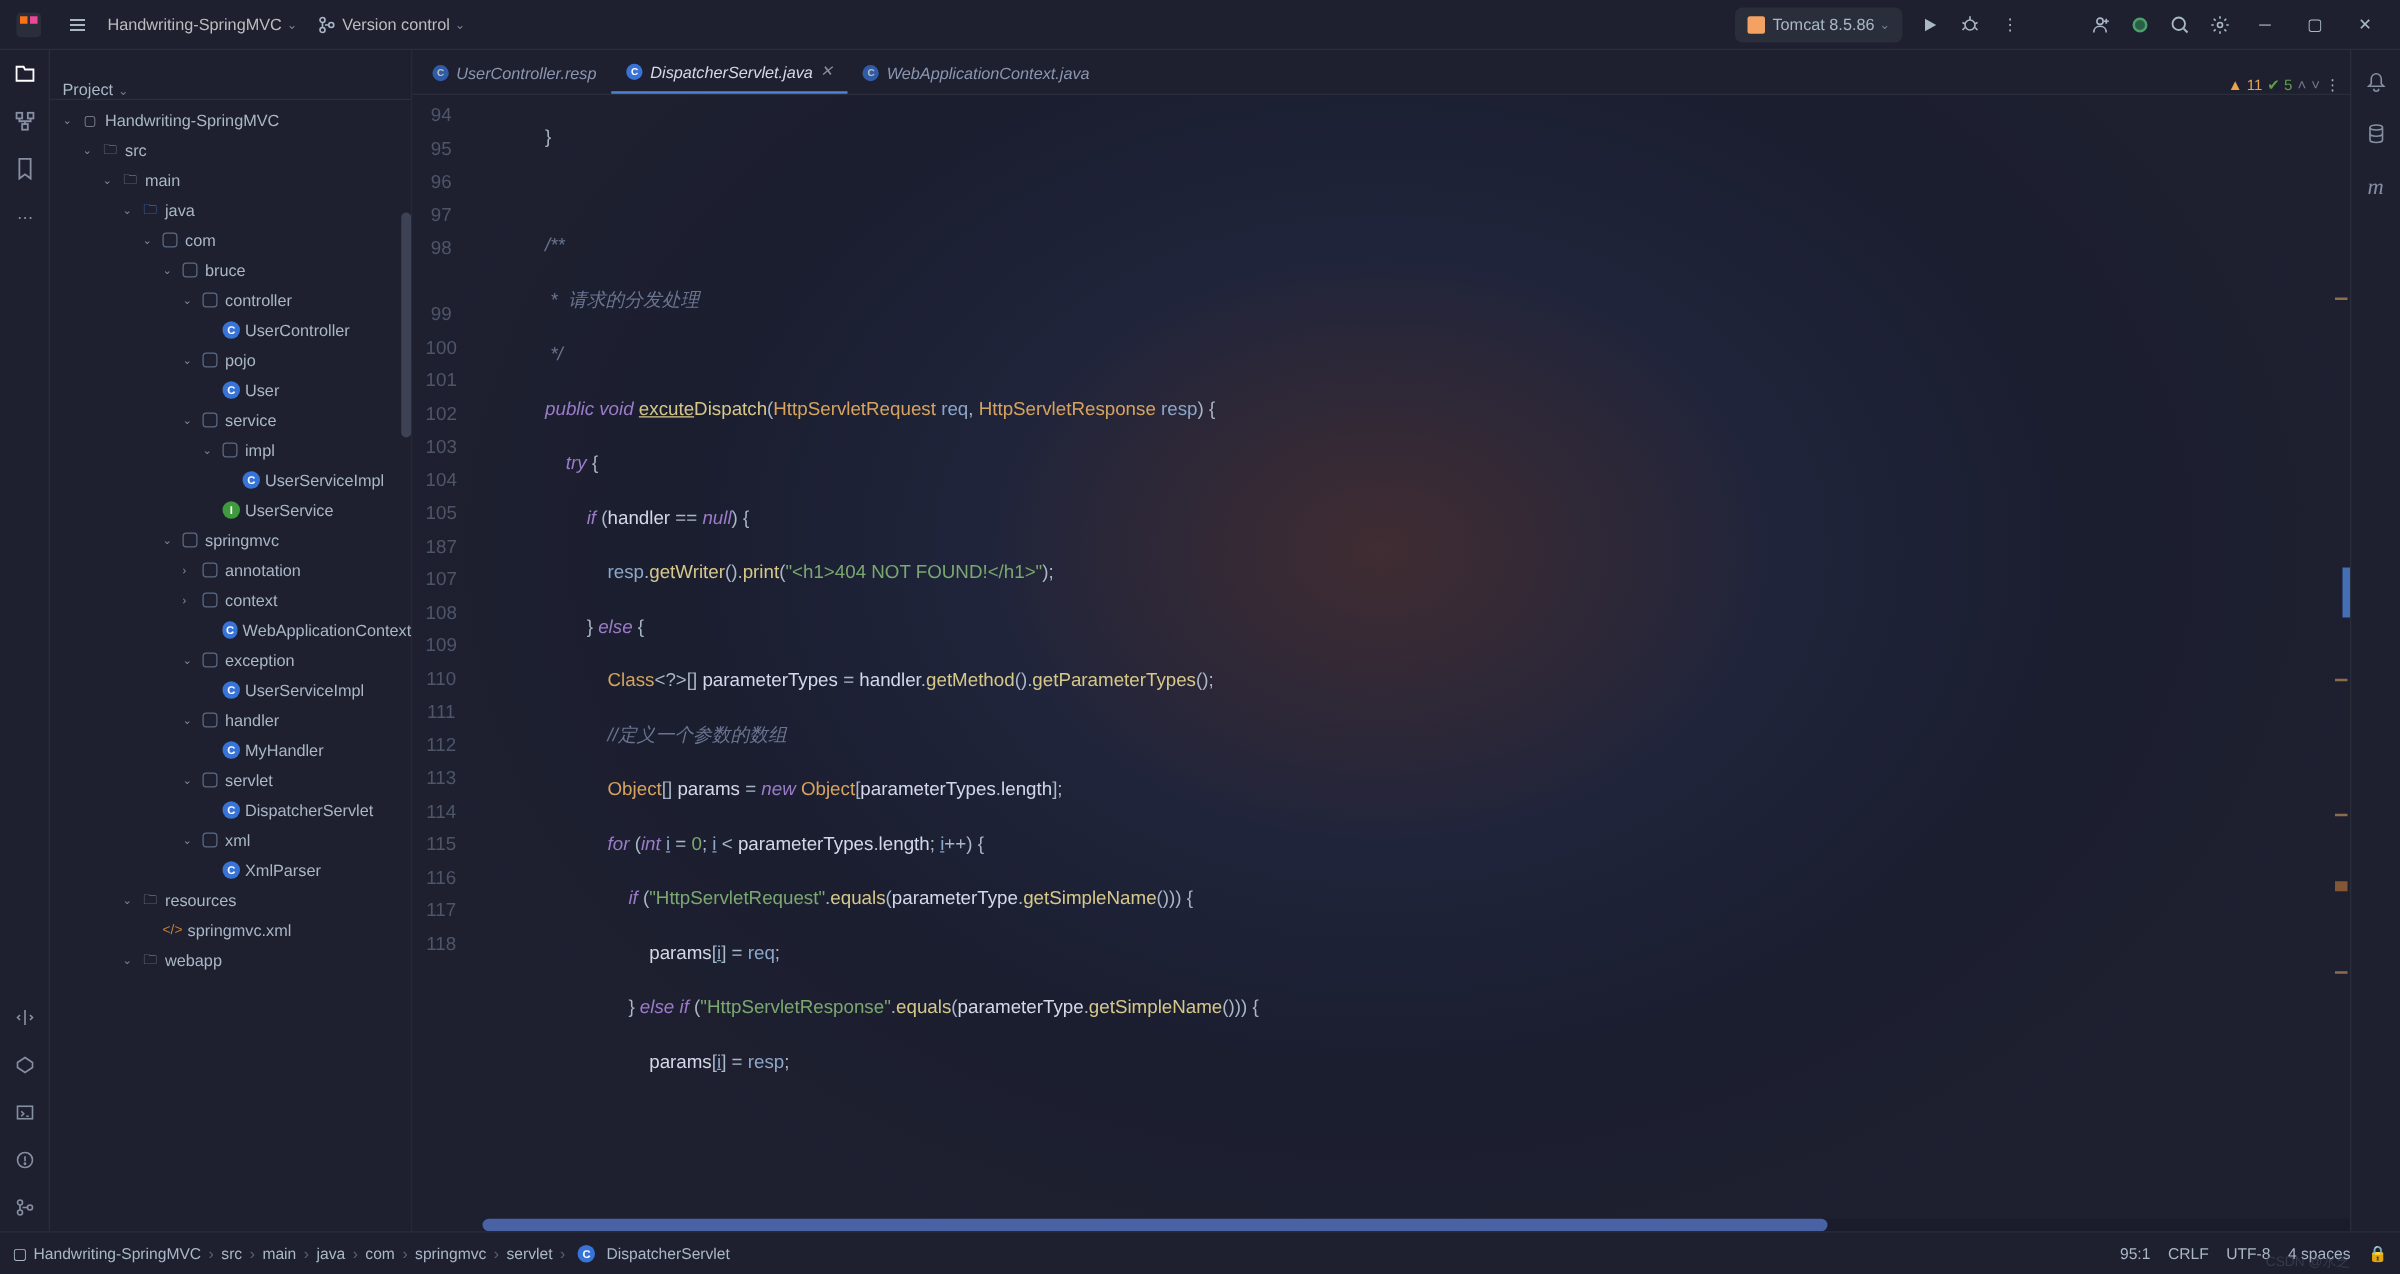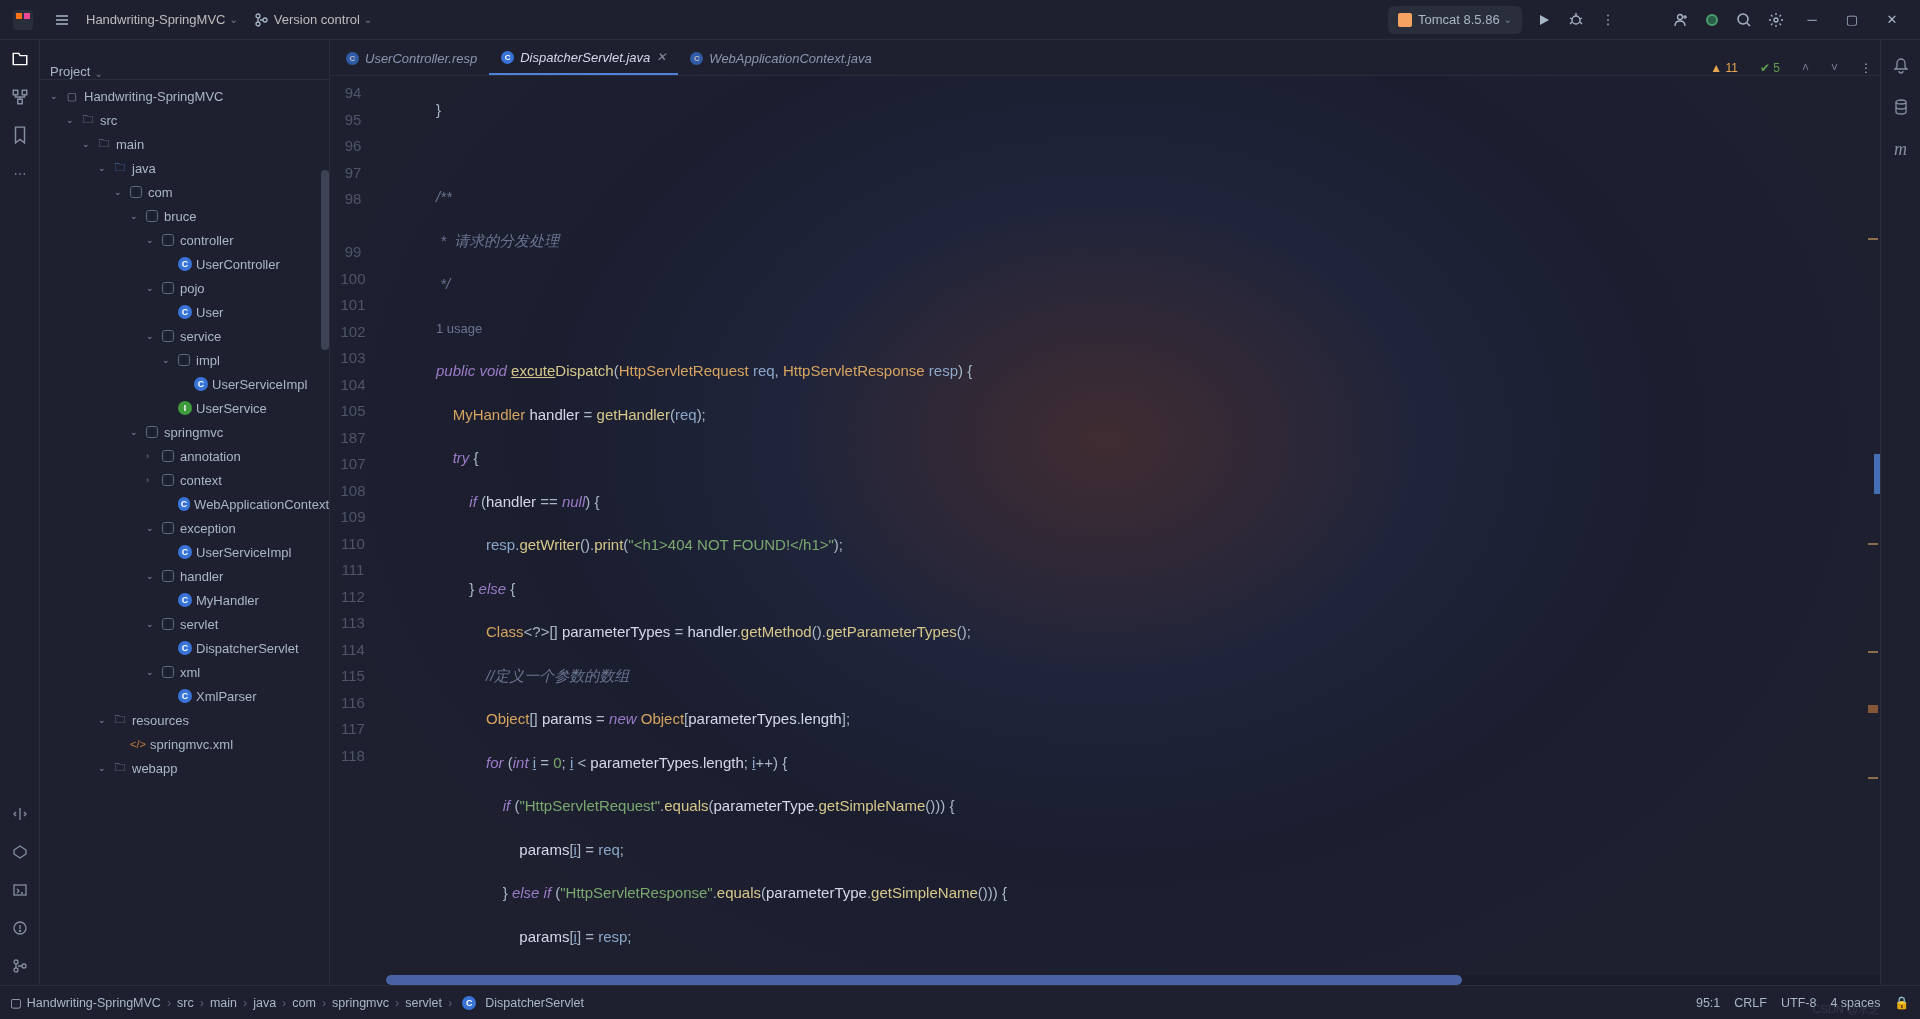--- a/index.html
+++ b/index.html
@@ -28,21 +28,21 @@
 .class-icon { background:#3874d8; border-radius:8px; color:#fff; font-size:9px; font-weight:700; width:14px; height:14px; }
 .iface-icon { background:#3e9a3c; border-radius:8px; color:#fff; font-size:9px; font-weight:700; width:14px; height:14px; }
 .xml-icon { color:#c77d3a; }
 .editor-area { position:absolute; left:330px; right:40px; top:40px; bottom:34px; display:flex; flex-direction:column; background:#1e2030; }
 .tabs { height:36px; display:flex; align-items:flex-end; border-bottom:1px solid #2a2d3a; padding-left:4px; }
 .tab { height:34px; padding:0 12px; display:flex; align-items:center; cursor:pointer; font-style:italic; color:#8b96af; gap:6px; }
 .tab.active { border-bottom:2px solid #4f82d8; color:#d4d8e8; }
 .tab-close { opacity:.6; cursor:pointer; font-size:12px; }
 .tab-icon { background:#3874d8; border-radius:7px; width:13px; height:13px; display:flex; align-items:center; justify-content:center; color:#fff; font-size:8px; font-weight:700; font-style:normal; }
 .tab.inactive .tab-icon { opacity:.7; }
-.tab-actions { margin-left:auto; margin-right:8px; display:flex; align-items:center; gap:22px; font-size:12px; }
+.tab-actions { margin-left:auto; margin-right:8px; display:flex; align-items:center; gap:4px; font-size:12px; }
 .warn { color:#e8a54f; }
 .ok { color:#5f9e4a; }
 .code-area { flex:1; display:flex; overflow:hidden; font-family:'JetBrains Mono','Consolas',monospace; font-size:15px; position:relative; background: radial-gradient(ellipse 800px 600px at 50% 40%, rgba(220,100,60,0.18) 0%, rgba(40,60,120,0.15) 40%, rgba(20,25,45,0.3) 70%, #1e2030 100%); }
 .gutter { width:56px; text-align:center; padding-right:10px; color:#4e5569; padding-top:4px; flex-shrink:0; }
 .gutter .ln { height:26.5px; line-height:26.5px; }
 .code { flex:1; padding-top:4px; overflow-x:auto; overflow-y:hidden; white-space:pre; }
 .line { height:26.5px; line-height:26.5px; }
 .kw { color:#9b7bc8; font-style:italic; }
 .type { color:#d6a45f; }
 .method { color:#d6c88a; }
@@ -432,23 +432,21 @@
         <div class="ln">116</div>
         <div class="ln">117</div>
         <div class="ln">118</div>
     </div>
     <div class="code">
 <div class="line"><span class="punct">            }</span></div>
 <div class="line"></div>
 <div class="line"><span class="comment">            /**</span></div>
 <div class="line"><span class="comment">             *  请求的分发处理</span></div>
 <div class="line"><span class="comment">             */</span></div>
-<div class="line">            <span class="usage">1 usage</span></div>
 <div class="line">            <span class="kw">public</span> <span class="kw">void</span> <span class="method-u">excute</span><span class="method">Dispatch</span><span class="punct">(</span><span class="type">HttpServletRequest</span> <span class="param">req</span><span class="punct">, </span><span class="type">HttpServletResponse</span> <span class="param">resp</span><span class="punct">) {</span></div>
-<div class="line">                <span class="type">MyHandler</span> <span class="var">handler</span> <span class="punct">= </span><span class="method">getHandler</span><span class="punct">(</span><span class="param">req</span><span class="punct">);</span></div>
 <div class="line">                <span class="kw">try</span> <span class="punct">{</span></div>
 <div class="line">                    <span class="kw">if</span> <span class="punct">(</span><span class="var">handler</span> <span class="punct">== </span><span class="kw">null</span><span class="punct">) {</span></div>
 <div class="line">                        <span class="param">resp</span><span class="punct">.</span><span class="method">getWriter</span><span class="punct">().</span><span class="method">print</span><span class="punct">(</span><span class="str">"&lt;h1&gt;404 NOT FOUND!&lt;/h1&gt;"</span><span class="punct">);</span></div>
 <div class="line">                    <span class="punct">} </span><span class="kw">else</span> <span class="punct">{</span></div>
 <div class="line">                        <span class="type">Class</span><span class="punct">&lt;?&gt;</span><span class="punct">[] </span><span class="var">parameterTypes</span> <span class="punct">= </span><span class="var">handler</span><span class="punct">.</span><span class="method">getMethod</span><span class="punct">().</span><span class="method">getParameterTypes</span><span class="punct">();</span></div>
 <div class="line">                        <span class="comment">//定义一个参数的数组</span></div>
 <div class="line">                        <span class="type">Object</span><span class="punct">[] </span><span class="var">params</span> <span class="punct">= </span><span class="kw">new</span> <span class="type">Object</span><span class="punct">[</span><span class="var">parameterTypes</span><span class="punct">.</span><span class="var">length</span><span class="punct">];</span></div>
 <div class="line">                        <span class="kw">for</span> <span class="punct">(</span><span class="kw">int</span> <span class="underline-var">i</span> <span class="punct">= </span><span class="str">0</span><span class="punct">; </span><span class="underline-var">i</span> <span class="punct">&lt; </span><span class="var">parameterTypes</span><span class="punct">.</span><span class="var">length</span><span class="punct">; </span><span class="underline-var">i</span><span class="punct">++) {</span></div>
 <div class="line">                            <span class="kw">if</span> <span class="punct">(</span><span class="str">"HttpServletRequest"</span><span class="punct">.</span><span class="method">equals</span><span class="punct">(</span><span class="var">parameterType</span><span class="punct">.</span><span class="method">getSimpleName</span><span class="punct">())) {</span></div>
 <div class="line">                                <span class="var">params</span><span class="punct">[</span><span class="underline-var">i</span><span class="punct">] = </span><span class="param">req</span><span class="punct">;</span></div>

